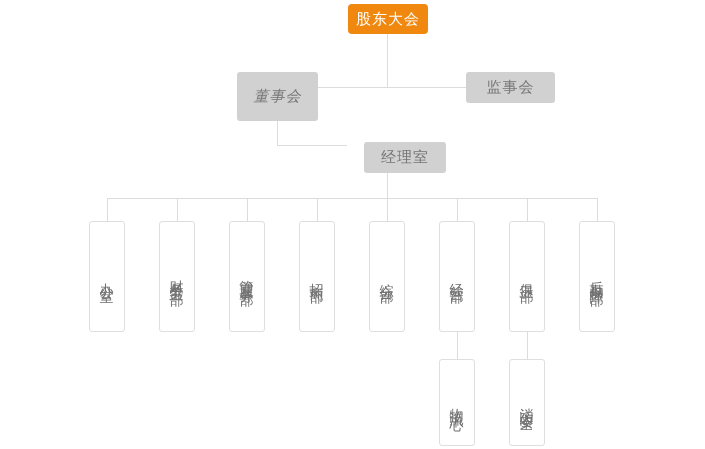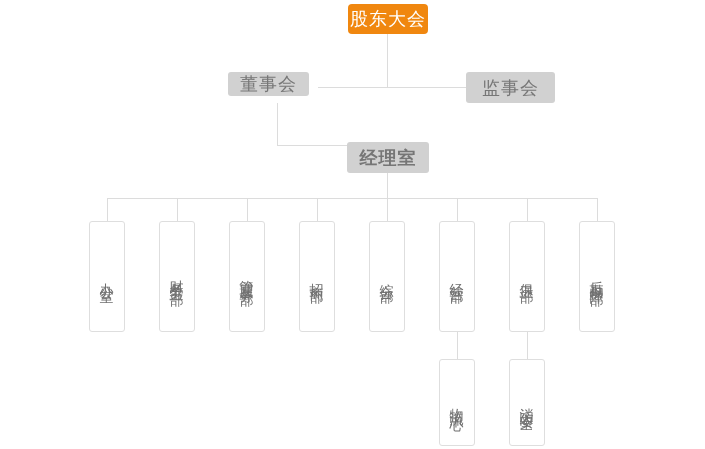--- a/index.html
+++ b/index.html
@@ -20,21 +20,21 @@
     background: #dcdcdc;
   }
   .vline { width: 1px; }
   .hline { height: 1px; }
   .node {
     position: absolute;
     box-sizing: border-box;
     display: flex;
     align-items: center;
     justify-content: center;
-    font-size: 18px;
+    font-size: 15px;
     cursor: default;
   }
   .node-root {
     background: #f0870f;
     color: #ffffff;
     border-radius: 4px;
     letter-spacing: 1px;
   }
   .node-group {
     background: #d1d1d1;
@@ -75,28 +75,28 @@
   <div class="line vline" style="left:457px; top:198px; height:23px;"></div>
   <div class="line vline" style="left:527px; top:198px; height:23px;"></div>
   <div class="line vline" style="left:597px; top:198px; height:23px;"></div>
   <div class="line vline" style="left:457px; top:332px; height:27px;"></div>
   <div class="line vline" style="left:527px; top:332px; height:27px;"></div>
 
   <div class="node node-root" style="left:348px; top:4px; width:80px; height:30px;">
     <span>股东大会</span>
   </div>
 
-  <div class="node node-group" style="left:228px; top:72px; width:81px; height:24px;">
+  <div class="node node-group" style="left:237px; top:72px; width:81px; height:49px;font-style:italic;">
     <span>董事会</span>
   </div>
   <div class="node node-group" style="left:466px; top:72px; width:89px; height:31px;">
     <span>监事会</span>
   </div>
 
-  <div class="node node-group" style="left:347px; top:142px; width:82px; height:31px;font-weight:bold;">
+  <div class="node node-group" style="left:364px; top:142px; width:82px; height:31px;">
     <span>经理室</span>
   </div>
 
   <div class="node node-dept" style="left:89px;  top:221px; width:36px; height:111px;">
     <span class="vtext">办公室</span>
   </div>
   <div class="node node-dept" style="left:159px; top:221px; width:36px; height:111px;">
     <span class="vtext">财务劳工部</span>
   </div>
   <div class="node node-dept" style="left:229px; top:221px; width:36px; height:111px;">

